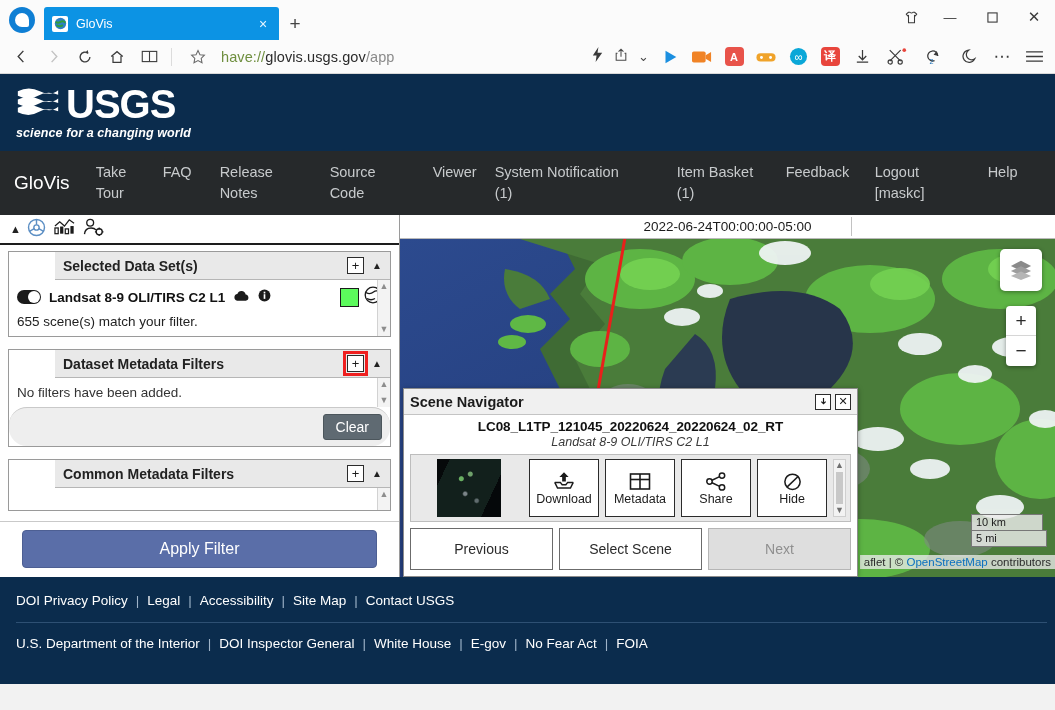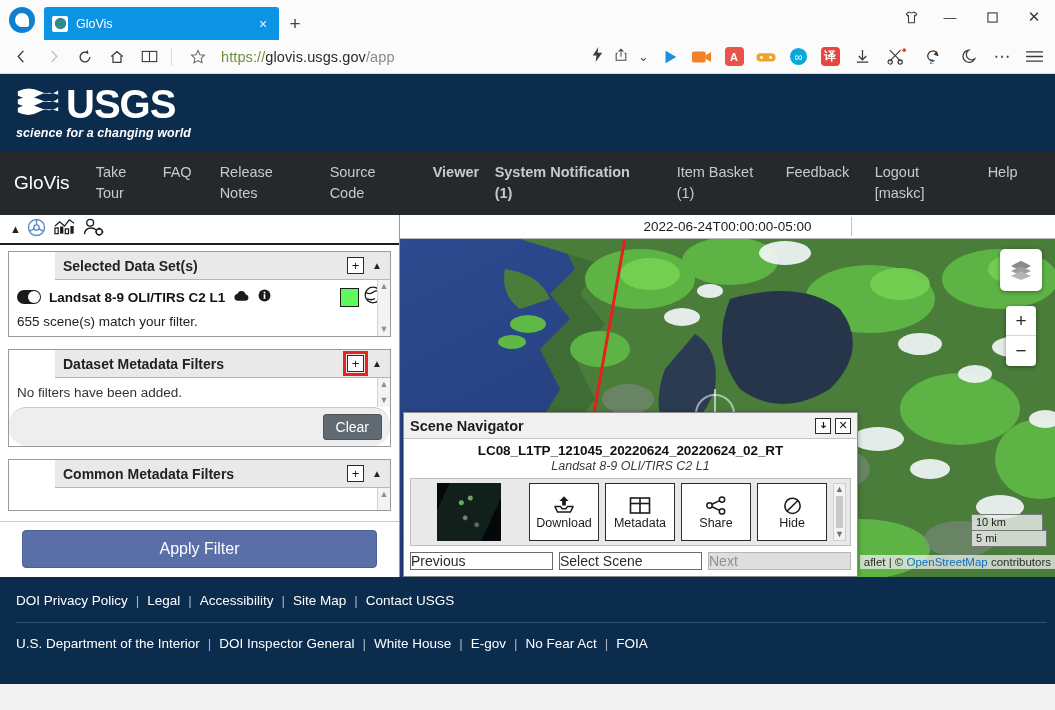--- a/index.html
+++ b/index.html
@@ -262,21 +262,21 @@
   .sn-btn span.lbl{font-size:12.5px;color:#1b1b1b;line-height:1;}
   .sn-scroll{
     width:13px;background:#f3f3f3;border:1px solid #cfcfcf;display:flex;
     flex-direction:column;justify-content:space-between;align-items:center;padding:1px 0;
   }
   .sn-scroll span{font-size:9px;color:#6f6f6f;line-height:1;}
   .sn-scroll .thumbbar{width:7px;flex:1;background:#c8c8c8;margin:2px 0;}
   .sn-footer{display:flex;gap:6px;padding:6px;}
   .sn-fbtn{
     flex:1;background:#fff;border:1px solid #6b6b6b;font-size:14px;color:#2b2b2b;
-    padding:0 0;
+    padding:12px 0;text-align:center;
   }
   .sn-fbtn.disabled{background:#dedede;color:#8f8f8f;border-color:#b5b5b5;}
 
   
   .site-footer{background:#0b2c4d;height:107px;padding:16px 8px 0 16px;color:#fff;}
   .f-links{font-size:13.5px;display:flex;align-items:center;gap:8px;flex-wrap:wrap;}
   .f-links a{color:#fff;text-decoration:none;}
   .f-links .sep{color:#9fb4c9;}
   .f-rule{height:1px;background:#2e5073;margin:14px 0 13px 0;}
 </style>
@@ -352,21 +352,21 @@
       </div>
       <div class="nav-sep"></div>
 
       <div class="addr">
         <span class="nav-ico">
           <svg width="16" height="16" viewBox="0 0 18 18">
               <path d="M9 1.8 L11.2 6.4 L16.2 7 L12.6 10.5 L13.5 15.4 L9 13 L4.5 15.4 L5.4 10.5 L1.8 7 L6.8 6.4 Z" fill="none" stroke="#6a6a6a" stroke-width="1.2"></path>
             </svg>
         </span>
         <span class="addr-url">
-          <span class="scheme">https://</span><span>glovis.usgs.gov</span><span class="path">/app</span>
+          <span class="scheme">have://</span><span>glovis.usgs.gov</span><span class="path">/app</span>
         </span>
         <span class="addr-actions">
           <span><svg width="13" height="15" viewBox="0 0 12 16">
                 <path d="M7 0 L1 9 H5 L4 16 L11 6 H6 Z" fill="#3a3a3a"></path>
               </svg></span>
           <span><svg width="14" height="14" viewBox="0 0 16 16">
                 <path d="M4 6 H2.5 V14 H13.5 V6 H12 M8 1.5 V10 M5.2 4.2 L8 1.5 L10.8 4.2" fill="none" stroke="#4a4a4a" stroke-width="1.2"></path>
               </svg></span>
           <span style="font-size:13px;">⌄</span>
         </span>
@@ -463,24 +463,24 @@
         <span>FAQ</span>
       </span>
       <span class="gv-item" style="width:110px;">
         <span>Release</span>
         <span class="l2">Notes</span>
       </span>
       <span class="gv-item" style="width:103px;">
         <span>Source</span>
         <span class="l2">Code</span>
       </span>
-      <span class="gv-item" style="width:62px;font-weight:bold;">
+      <span class="gv-item" style="width:62px;">
         <span>Viewer</span>
       </span>
-      <span class="gv-item" style="width:182px;font-weight:bold;">
+      <span class="gv-item" style="width:182px;">
         <span>System Notification</span>
         <span class="l2">(1)</span>
       </span>
       <span class="gv-item" style="width:109px;">
         <span>Item Basket</span>
         <span class="l2">(1)</span>
       </span>
       <span class="gv-item" style="width:89px;">
         <span>Feedback</span>
       </span>

